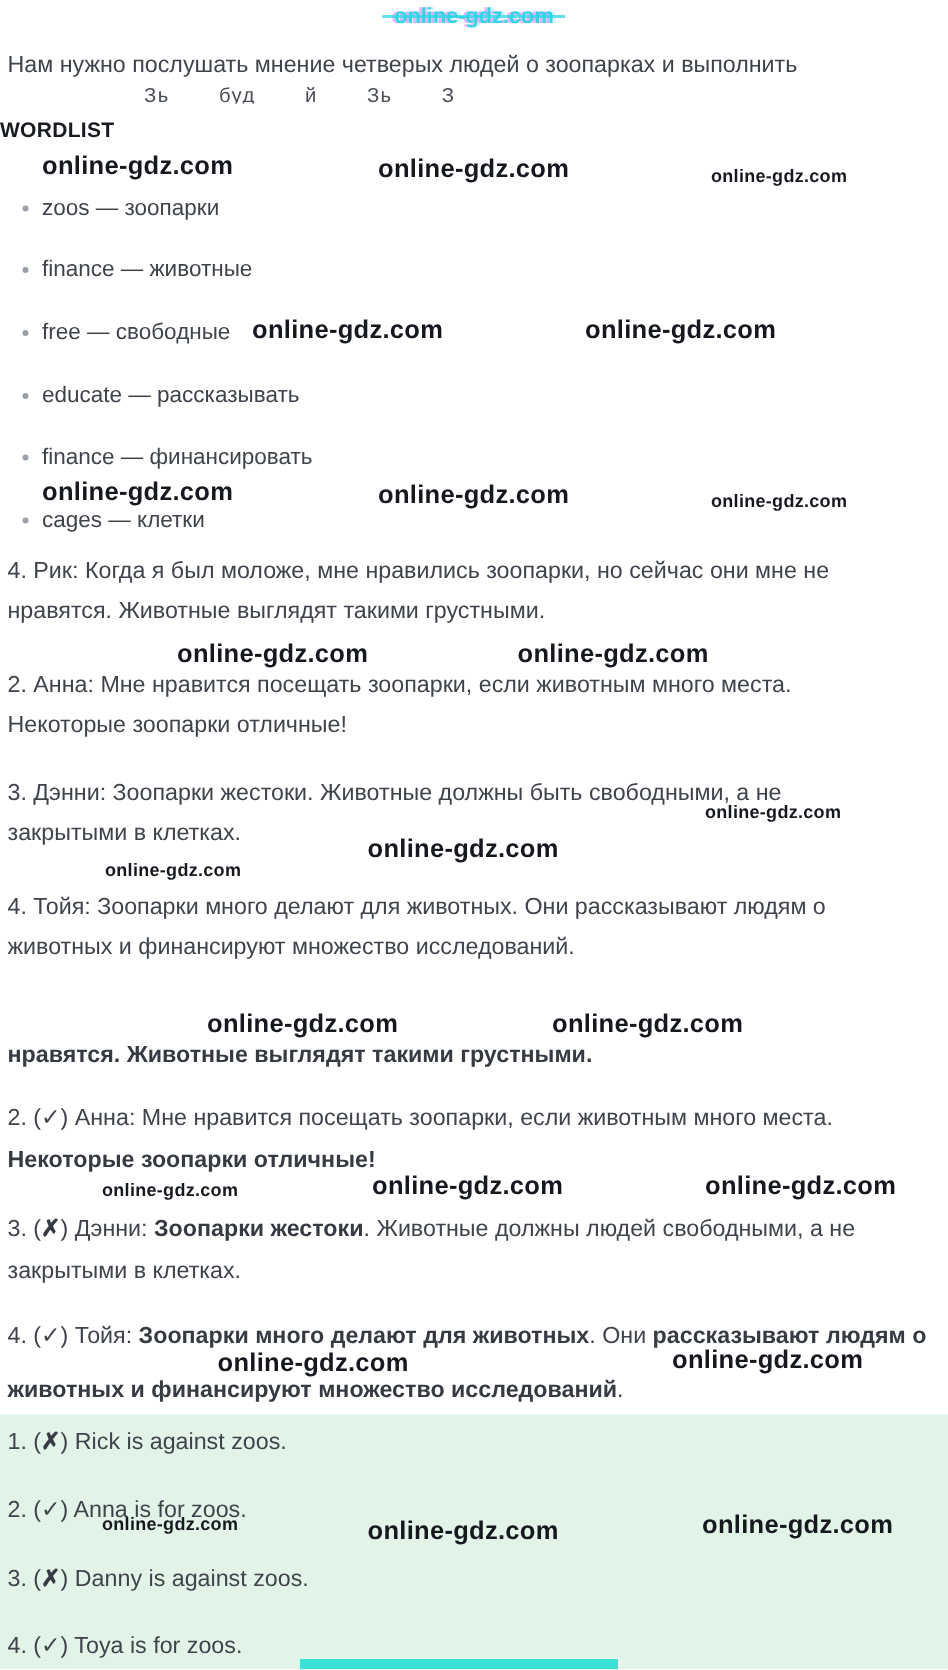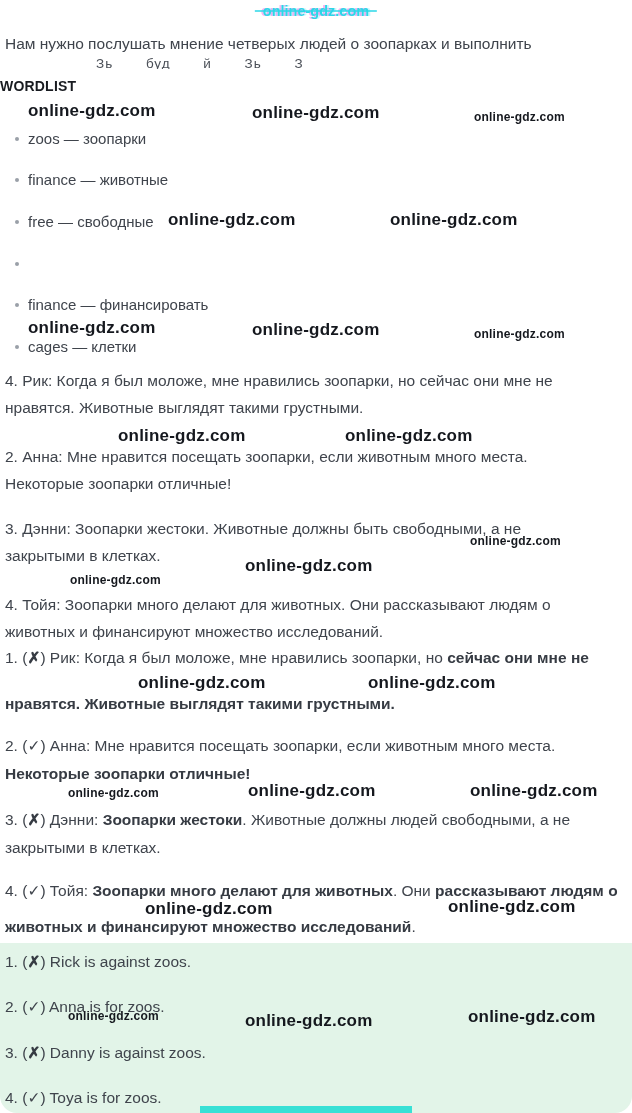--- a/index.html
+++ b/index.html
@@ -1,21 +1,20 @@
 <!DOCTYPE html>
 <html><head>
 <meta charset="utf-8">
 <style>
   html,body { margin:0; padding:0; background:#ffffff; }
   .page {
     position:relative; width:632px; height:1113px; overflow:hidden;
     background:#ffffff;
     font-family:"Liberation Sans", sans-serif;
     color:#3f444c;
-    border-radius:17px;
   }
   .line {
     position:absolute; left:5px; white-space:nowrap;
     font-size:15.5px; line-height:20px; color:#3f444c;
   }
   .line .b { font-weight:bold; color:#363b43; }
   .wm {
     position:absolute; font-weight:700; color:#15181e; white-space:nowrap;
     letter-spacing:0.2px;
   }
@@ -72,20 +71,21 @@
   <div class="wm lg" style="left:252px; top:103px">online-gdz.com</div>
   <div class="wm sm" style="left:474px; top:110px">online-gdz.com</div>
 
   <div class="bullet" style="top:137px"></div>
   <div class="wl-item" style="top:130px">zoos — зоопарки</div>
   <div class="bullet" style="top:178px"></div>
   <div class="wl-item" style="top:171px">finance — животные</div>
   <div class="bullet" style="top:220px"></div>
   <div class="wl-item" style="top:213px">free — свободные</div>
   <div class="bullet" style="top:262px"></div>
+  <div class="wl-item" style="top:255px">educate — рассказывать</div>
   <div class="bullet" style="top:303px"></div>
   <div class="wl-item" style="top:296px">finance — финансировать</div>
   <div class="bullet" style="top:345px"></div>
   <div class="wl-item" style="top:338px">cages — клетки</div>
 
   <div class="wm lg" style="left:168px; top:210px">online-gdz.com</div>
   <div class="wm lg" style="left:390px; top:210px">online-gdz.com</div>
 
   <div class="wm lg" style="left:28px; top:318px">online-gdz.com</div>
   <div class="wm lg" style="left:252px; top:320px">online-gdz.com</div>
@@ -103,21 +103,20 @@
   <div class="line" style="top:519px">3. Дэнни: Зоопарки жестоки. Животные должны быть свободными, а не</div>
   <div class="line" style="top:546px">закрытыми в клетках.</div>
 
   <div class="wm sm" style="left:470px; top:534px">online-gdz.com</div>
   <div class="wm lg" style="left:245px; top:556px">online-gdz.com</div>
   <div class="wm sm" style="left:70px; top:573px">online-gdz.com</div>
 
   <div class="line" style="top:595px">4. Тойя: Зоопарки много делают для животных. Они рассказывают людям о</div>
   <div class="line" style="top:622px">животных и финансируют множество исследований.</div>
 
-  <div class="line" style="top:648px"><span>1. (</span><span class="b">✗</span><span>) Рик: Когда я был моложе, мне нравились зоопарки, но </span><span class="b">сейчас они мне не</span></div>
   <div class="wm lg" style="left:138px; top:673px">online-gdz.com</div>
   <div class="wm lg" style="left:368px; top:673px">online-gdz.com</div>
   <div class="line" style="top:694px"><span class="b">нравятся. Животные выглядят такими грустными.</span></div>
 
   <div class="line" style="top:736px"><span>2. (✓) Анна: Мне нравится посещать зоопарки, если животным много места.</span></div>
   <div class="line" style="top:764px"><span class="b">Некоторые зоопарки отличные!</span></div>
 
   <div class="wm sm" style="left:68px; top:786px">online-gdz.com</div>
   <div class="wm lg" style="left:248px; top:781px">online-gdz.com</div>
   <div class="wm lg" style="left:470px; top:781px">online-gdz.com</div>

